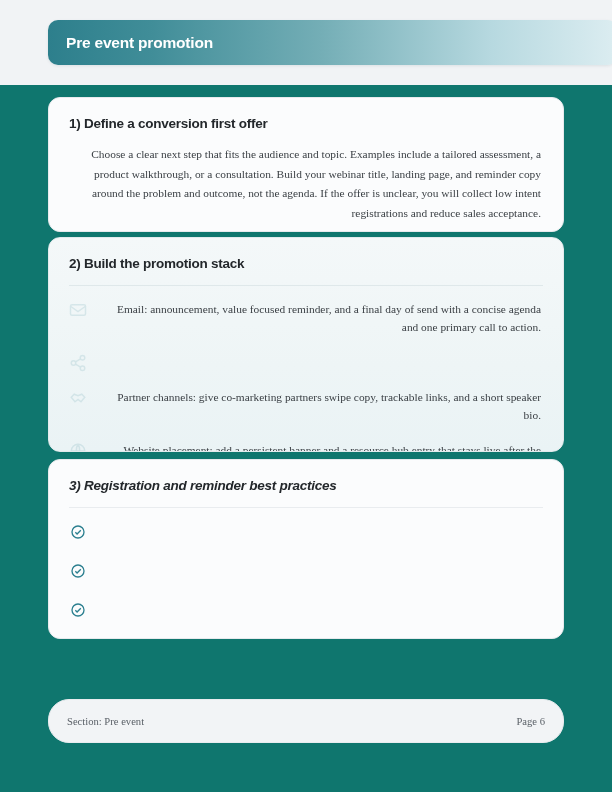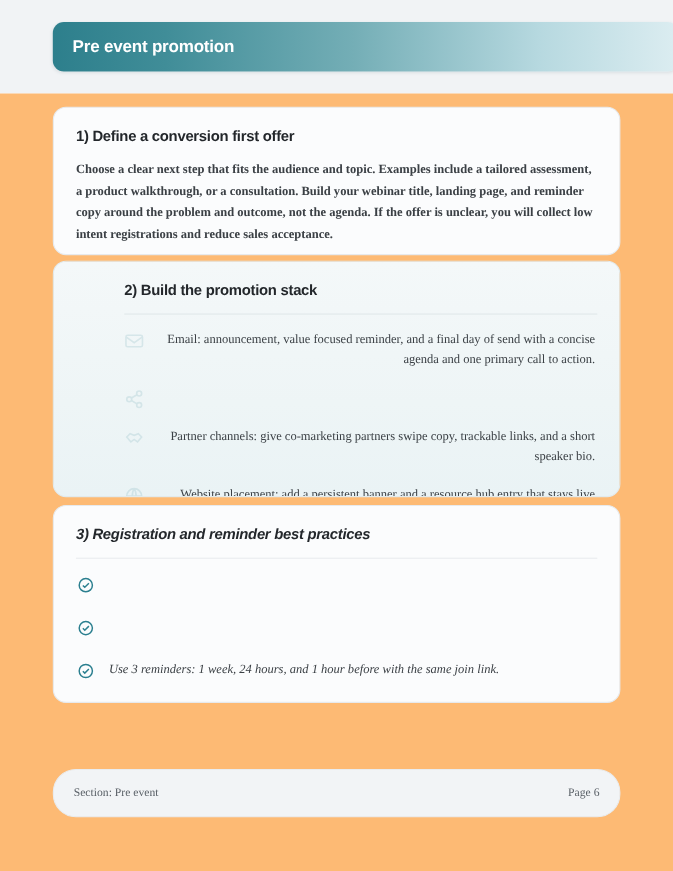--- a/index.html
+++ b/index.html
@@ -44,40 +44,39 @@
     font-weight: bold;
     letter-spacing: -0.2px;
   }
 
   
   .page-body {
     position: absolute;
     left: 0; top: 85px;
     width: 612px;
     height: 707px;
-    background: #fdba74;
+    background: #0f766e;
   }
 
   
   .card {
     position: absolute;
     left: 48px;
     width: 516px;
     box-sizing: border-box;
     border: 1px solid #e7eaed;
     border-radius: 12px;
     overflow: hidden;
   }
   .card-plain {
     background: #fbfcfd;
   }
   .card-tint {
     background: linear-gradient(180deg, #f4f8f9 0%, #eef5f6 60%, #eaf3f5 100%);
     border-color: #e2eaec;
-    padding-left: 44px;
   }
 
   .card-1 { top: 12px;  height: 135px; }
   .card-2 { top: 152px; height: 215px; }
   .card-3 { top: 374px; height: 180px; font-style: italic; }
 
   .card-heading {
     margin: 0;
     padding: 18px 20px 0 20px;
     font-size: 13.5px;
@@ -95,22 +94,21 @@
     background: #e9ecef;
   }
 
   .card-paragraph {
     margin: 0;
     padding: 14px 22px 0 20px;
     font-family: "Liberation Serif", serif;
     font-size: 11.4px;
     line-height: 1.72;
     color: #3b4045;
-    text-align: left;
-    font-weight: bold;
+    text-align: right;
   }
 
   
   .bullet-list {
     margin: 0;
     padding: 14px 0 0 0;
     list-style: none;
     text-align: right;
   }
   .bullet-item {
@@ -251,21 +249,20 @@
         </span>
       </li>
 
       <li class="bullet-item">
         <span class="bullet-icon">
           <svg width="16" height="16" viewBox="0 0 24 24" fill="none" stroke="#2b7f8f" stroke-width="2">
             <circle cx="12" cy="12" r="9"></circle>
             <path d="M8 12.3l2.6 2.6L16.2 9.3"></path>
           </svg>
         </span>
-        <span class="bullet-text">Use 3 reminders: 1 week, 24 hours, and 1 hour before with the same join link.</span>
       </li>
 
     </ul>
   </div>
 
   <div class="footer-bar">
     <span class="footer-text">Section: Pre event</span>
     <span class="footer-text">Page 6</span>
   </div>
 

